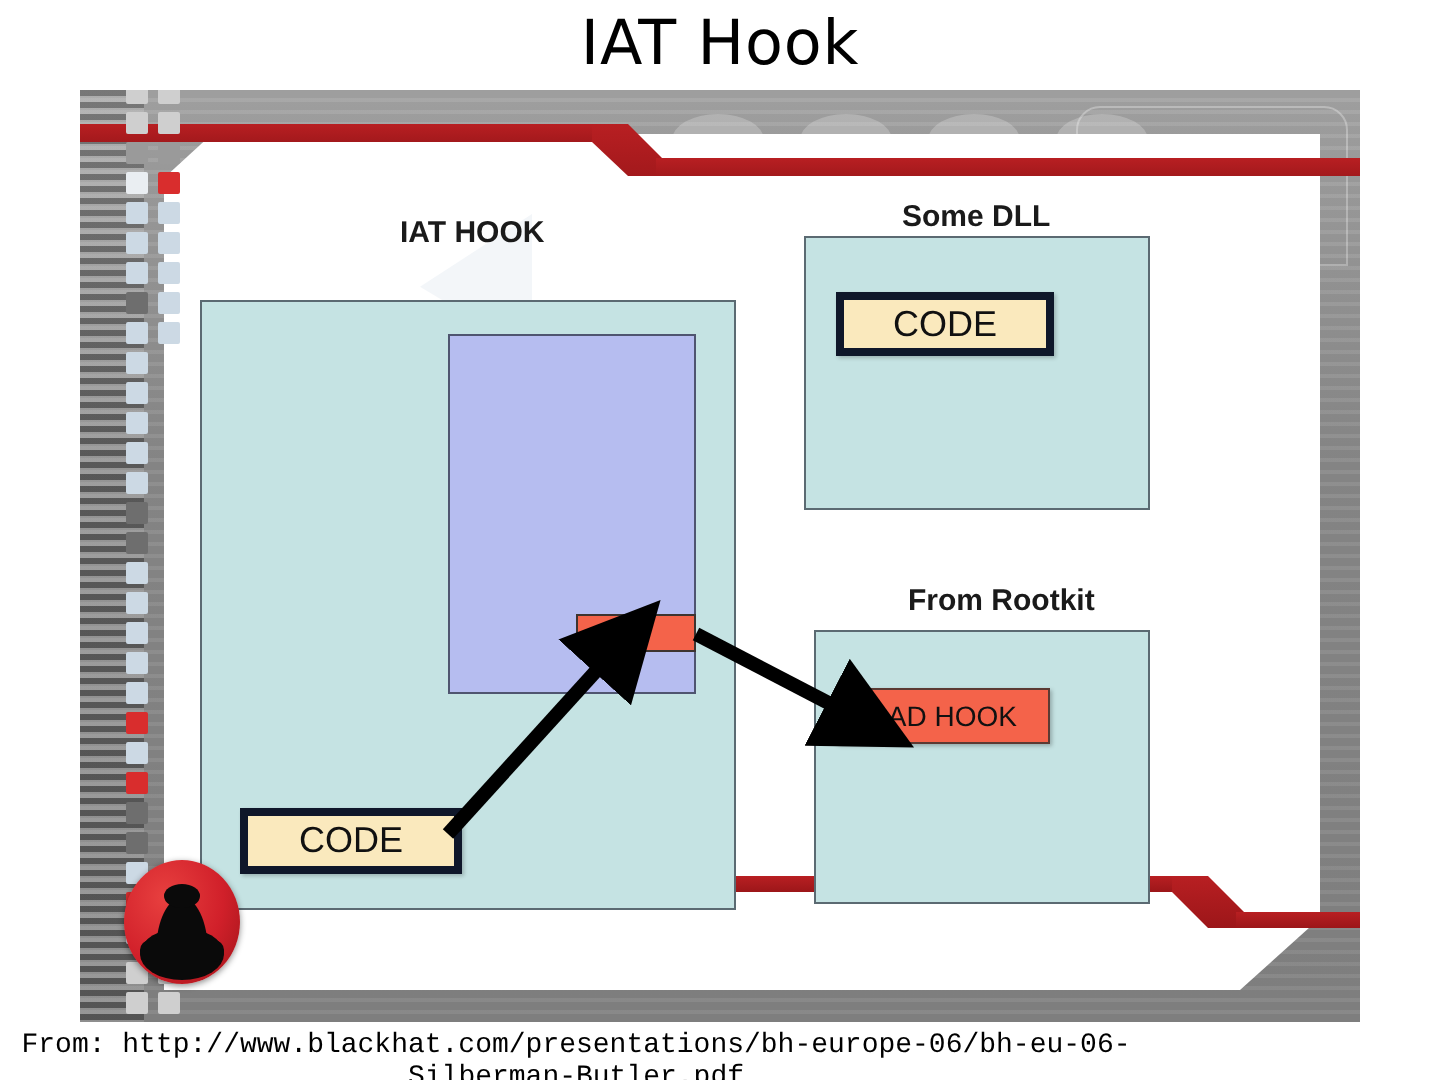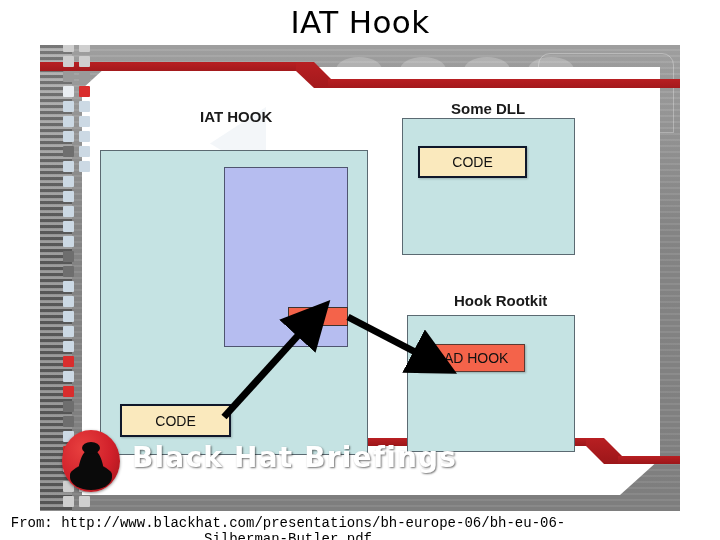--- a/index.html
+++ b/index.html
@@ -230,26 +230,26 @@
   }
   .box-blue {
     position: absolute;
     background: #b6bdf0;
     border: 1px solid #4f5570;
     box-sizing: border-box;
   }
   .box-code {
     position: absolute;
     background: #fae9bd;
-    border: 2px solid #0f172a;
+    border: 4px solid #0f172a;
     box-sizing: border-box;
     display: flex;
     align-items: center;
     justify-content: center;
-    font-size: 14px;
+    font-size: 18px;
     color: #111111;
     box-shadow: 1px 1px 2px rgba(0,0,0,0.22);
   }
   .box-bad {
     position: absolute;
     background: #f4634a;
     border: 1px solid #5b3a33;
     box-sizing: border-box;
     display: flex;
     align-items: center;
@@ -364,21 +364,21 @@
   <div class="dlabel" style="left:160px; top:63px;">IAT HOOK</div>
   <div class="box-cyan" style="left:60px; top:105px; width:268px; height:305px;"></div>
   <div class="box-blue" style="left:184px; top:122px; width:124px; height:180px;"></div>
   <div class="strip-red" style="left:248px; top:262px; width:60px; height:19px;"></div>
   <div class="box-code" style="left:80px; top:359px; width:111px; height:33px;">CODE</div>
 
   <div class="dlabel" style="left:411px; top:55px;">Some DLL</div>
   <div class="box-cyan" style="left:362px; top:73px; width:173px; height:137px;"></div>
   <div class="box-code" style="left:378px; top:101px; width:109px; height:32px;">CODE</div>
 
-  <div class="dlabel" style="left:414px; top:247px;">Hook Rootkit</div>
+  <div class="dlabel" style="left:414px; top:247px;">From Rootkit</div>
   <div class="box-cyan" style="left:367px; top:270px; width:168px; height:137px;"></div>
   <div class="box-bad" style="left:378px; top:299px; width:107px; height:28px;">BAD HOOK</div>
 
   <svg id="arrows" viewBox="0 0 640 466">
     <defs>
       <marker id="ah" markerWidth="7" markerHeight="7" refX="1.2" refY="3.5" orient="auto">
         <path d="M0,0 L7,3.5 L0,7 Z" fill="#000000"></path>
       </marker>
     </defs>
 
@@ -389,17 +389,16 @@
 
   <div id="bh-logo">
     <div class="oval"></div>
     <svg width="58" height="62" viewBox="0 0 58 62">
       <ellipse cx="29" cy="47" rx="21" ry="13" fill="#0a0a0a"></ellipse>
       <path d="M16 46 C16 34 20 20 29 18 C38 20 42 34 42 46 Z" fill="#0a0a0a"></path>
       <ellipse cx="29" cy="18" rx="9" ry="6" fill="#0a0a0a"></ellipse>
       <rect x="8" y="40" width="42" height="11" rx="5" fill="#0a0a0a"></rect>
     </svg>
   </div>
-  <div id="bh-wordmark">Black Hat Briefings</div>
 
 </div>
 
 <div id="source-caption">From: http://www.blackhat.com/presentations/bh-europe-06/bh-eu-06-Silberman-Butler.pdf</div>
 
 </body></html>

